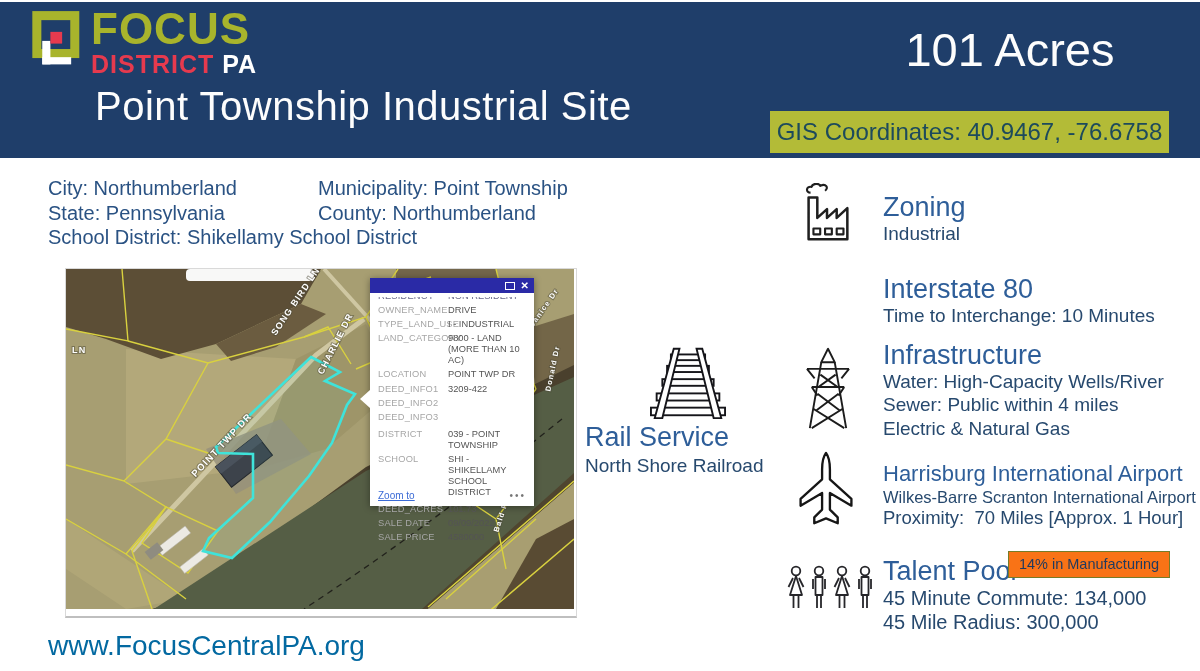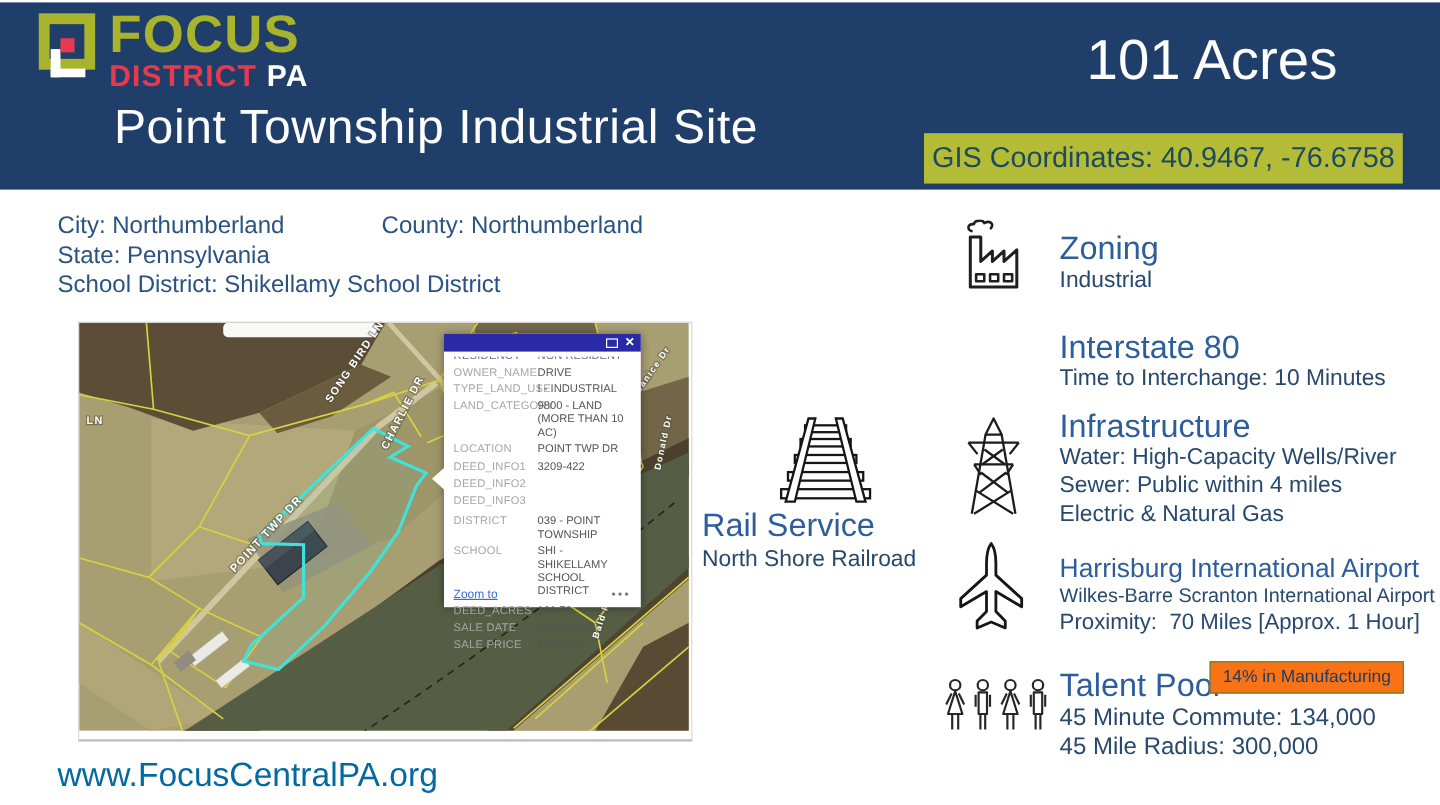--- a/index.html
+++ b/index.html
@@ -94,22 +94,23 @@
         </span>
       </div>
     </div>
     <div class="hero-title">Point Township Industrial Site</div>
     <div class="acreage">101 Acres</div>
     <div class="gis-badge">GIS Coordinates: 40.9467, -76.6758</div>
   </div>
 
   <div class="site-info">
     <div><span>City:</span> <span>Northumberland</span></div>
+    <div><span>Municipality:</span> <span>Point Township</span></div>
+    <div><span>State:</span> <span>Pennsylvania</span></div>
     <div><span>County:</span> <span>Northumberland</span></div>
-    <div><span>State:</span> <span>Pennsylvania</span></div>
     <div class="span2"><span>School District:</span> <span>Shikellamy School District</span></div>
   </div>
 
   <div class="map-frame">
     <svg width="508" height="340" viewBox="0 0 508 340">
 
       <rect width="508" height="340" fill="#a79e72"></rect>
       <polygon points="60,80 230,90 190,200 60,215" fill="#b3a87a"></polygon>
       <polygon points="230,90 300,55 330,120 260,180 190,200" fill="#9e9569"></polygon>
       <polygon points="0,250 120,330 60,340 0,300" fill="#b0a677"></polygon>

